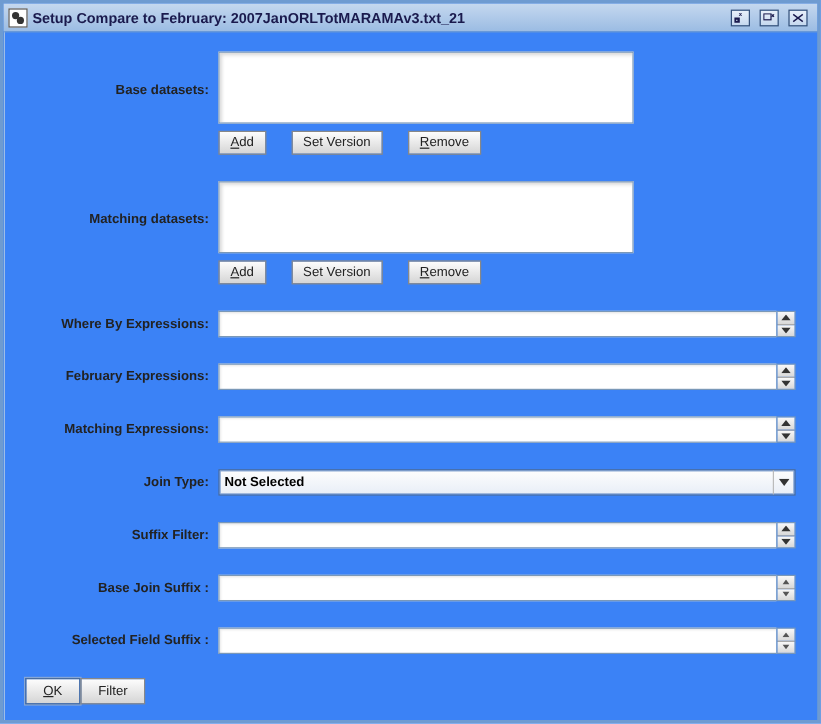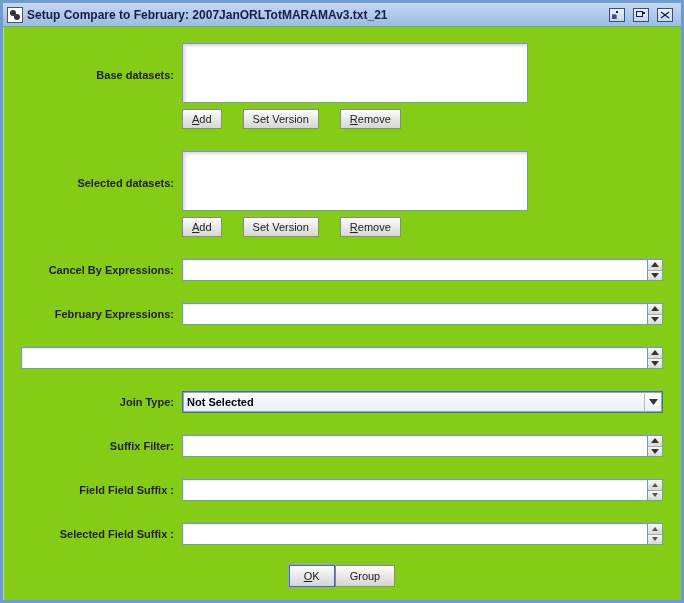--- a/index.html
+++ b/index.html
@@ -1,17 +1,17 @@
 <!DOCTYPE html>
 <html><head>
   <meta charset="utf-8">
   <style>
     * { box-sizing: border-box; margin: 0; padding: 0; }
     body { font-family: Tahoma, Arial, sans-serif; font-size: 11px; background: #fff; }
-    .window { width: 684px; height: 603px; border: 3px solid #6e9bd1; background: #84cc16; display: flex; flex-direction: column; box-shadow: inset 1px 1px 0 #b8cce4; }
+    .window { width: 684px; height: 603px; border: 3px solid #6e9bd1; background: #3b82f6; display: flex; flex-direction: column; box-shadow: inset 1px 1px 0 #b8cce4; }
     .titlebar { height: 24px; background: linear-gradient(to bottom, #c5d8ef 0%, #9bbce3 100%); border-bottom: 1px solid #6e9bd1; display: flex; align-items: center; padding: 0 4px; gap: 4px; }
     .titlebar .app-icon { width: 16px; height: 16px; border: 1px solid #555; background: #fff; position: relative; overflow: hidden; }
     .titlebar .app-icon::before { content:""; position:absolute; left:2px; top:2px; width:6px; height:6px; background:#333; border-radius:50%; }
     .titlebar .app-icon::after { content:""; position:absolute; right:2px; bottom:2px; width:6px; height:6px; background:#333; border-radius:50%; }
     .titlebar .title-text { font-weight: bold; color: #1a1a4d; font-size: 12px; flex: 1; }
     .win-controls { display: flex; gap: 8px; margin-right: 4px; }
     .win-btn { width: 16px; height: 14px; border: 1px solid #34507a; background: linear-gradient(to bottom, #e8f0fa, #c5d8ef); display: flex; align-items: center; justify-content: center; font-size: 10px; line-height: 1; color: #1a1a4d; cursor: pointer; }
     .win-btn svg { display: block; }
 
     .content { flex: 1; padding: 16px 18px 12px 18px; display: flex; flex-direction: column; gap: 8px; }
@@ -32,21 +32,21 @@
     .spin-field input { flex: 1; border: 1px solid #7a98b8; border-right: none; background: #fff; font-family: inherit; font-size: 11px; padding: 2px 4px; box-shadow: inset 1px 1px 2px rgba(0,0,0,0.1); }
     .spin-field .spinner { width: 16px; display: flex; flex-direction: column; border: 1px solid #7a98b8; }
     .spin-field .spinner button { flex: 1; border: none; background: linear-gradient(to bottom,#f8f8f8,#d8d8d8); cursor: pointer; display: flex; align-items: center; justify-content: center; padding: 0; }
     .spin-field .spinner button + button { border-top: 1px solid #aaa; }
     .spin-field .spinner svg { display: block; }
 
     .select-wrap { flex: 1; position: relative; height: 22px; }
     .select-wrap select { width: 100%; height: 100%; border: 1px solid #4a6d9e; background: linear-gradient(to bottom,#fdfdfd,#e8eef7); font-family: inherit; font-size: 11px; font-weight: bold; padding: 2px 18px 2px 4px; appearance: none; -webkit-appearance: none; cursor: pointer; box-shadow: 0 0 0 1px #88a7d4 inset; }
     .select-wrap .chev { position: absolute; right: 1px; top: 1px; bottom: 1px; width: 18px; display: flex; align-items: center; justify-content: center; pointer-events: none; border-left: 1px solid #bbb; }
 
-    .bottom-buttons { display: flex; justify-content: center; margin-top: 12px; }
+    .bottom-buttons { display: flex; margin-top: 12px; }
     .bottom-buttons .btn { padding: 4px 14px; }
 
     .sector-spacer { height: 6px; }
   </style>
 </head>
 <body>
 
 <div class="window">
   <div class="titlebar">
     <div class="app-icon"></div>
@@ -81,35 +81,35 @@
           <button class="btn"><span class="accel">A</span><span>dd</span></button>
           <button class="btn">Set Version</button>
           <button class="btn"><span class="accel">R</span><span>emove</span></button>
         </div>
       </div>
     </div>
 
     <div class="sector-spacer"></div>
 
     <div class="row top">
-      <div class="label" style="padding-top:26px;">Selected datasets:</div>
+      <div class="label" style="padding-top:26px;">Matching datasets:</div>
       <div class="field-area">
         <div class="listbox"></div>
         <div class="btn-row">
           <button class="btn"><span class="accel">A</span><span>dd</span></button>
           <button class="btn">Set Version</button>
           <button class="btn"><span class="accel">R</span><span>emove</span></button>
         </div>
       </div>
     </div>
 
     <div class="sector-spacer"></div>
 
     <div class="row">
-      <div class="label">Cancel By Expressions:</div>
+      <div class="label">Where By Expressions:</div>
       <div class="spin-field">
         <input type="text" value="" style="">
         <div class="spinner">
           <button>
               <svg width="8" height="5">
                 <path d="M0 5 L4 0 L8 5 Z" fill="#333"></path>
               </svg>
             </button>
           <button>
               <svg width="8" height="5">
@@ -137,20 +137,21 @@
                 <path d="M0 0 L4 5 L8 0 Z" fill="#333"></path>
               </svg>
             </button>
         </div>
       </div>
     </div>
 
     <div class="sector-spacer"></div>
 
     <div class="row">
+      <div class="label">Matching Expressions:</div>
       <div class="spin-field">
         <input type="text" value="" style="">
         <div class="spinner">
           <button>
               <svg width="8" height="5">
                 <path d="M0 5 L4 0 L8 5 Z" fill="#333"></path>
               </svg>
             </button>
           <button>
               <svg width="8" height="5">
@@ -194,21 +195,21 @@
                 <path d="M0 0 L4 5 L8 0 Z" fill="#333"></path>
               </svg>
             </button>
         </div>
       </div>
     </div>
 
     <div class="sector-spacer"></div>
 
     <div class="row">
-      <div class="label">Field Field Suffix :</div>
+      <div class="label">Base Join Suffix :</div>
       <div class="spin-field">
         <input type="text" value="" style="">
         <div class="spinner">
           <button>
               <svg width="6" height="4">
                 <path d="M0 4 L3 0 L6 4 Z" fill="#555"></path>
               </svg>
             </button>
           <button>
               <svg width="6" height="4">
@@ -235,17 +236,17 @@
               <svg width="6" height="4">
                 <path d="M0 0 L3 4 L6 0 Z" fill="#555"></path>
               </svg>
             </button>
         </div>
       </div>
     </div>
 
     <div class="bottom-buttons">
       <button class="btn focus"><span class="accel">O</span><span>K</span></button>
-      <button class="btn">Group</button>
+      <button class="btn">Filter</button>
     </div>
 
   </div>
 </div>
 
 </body></html>

